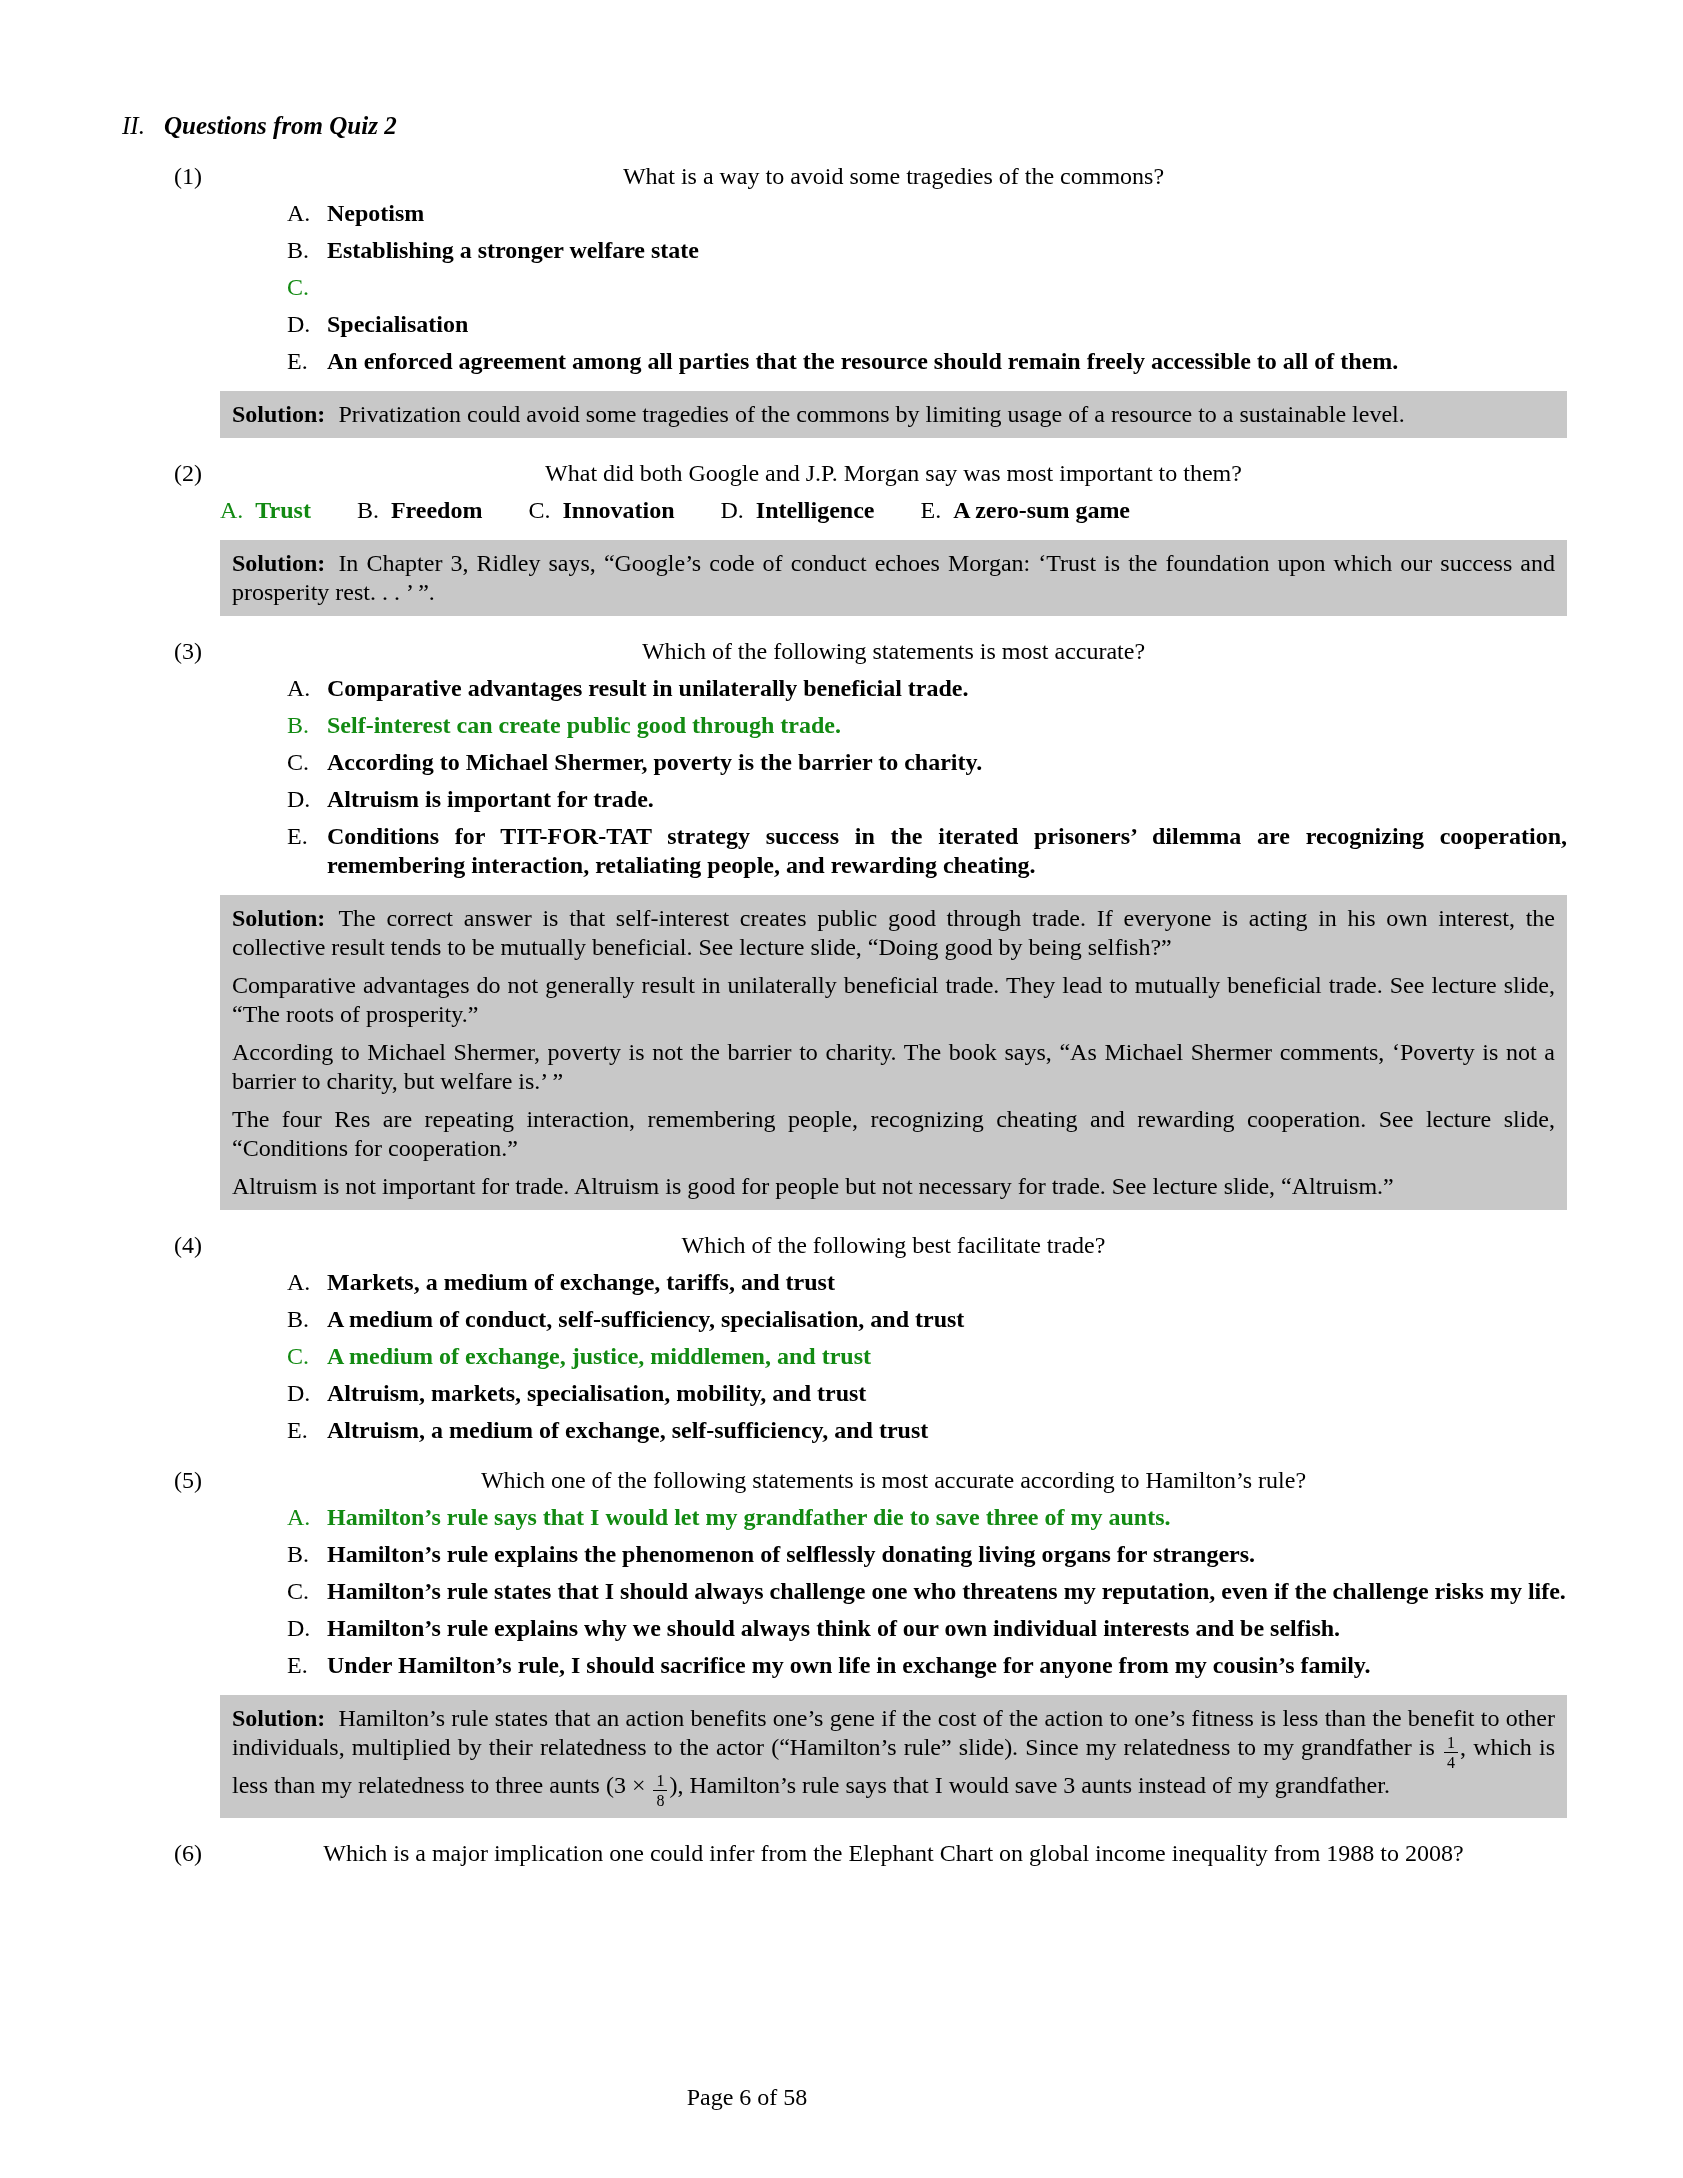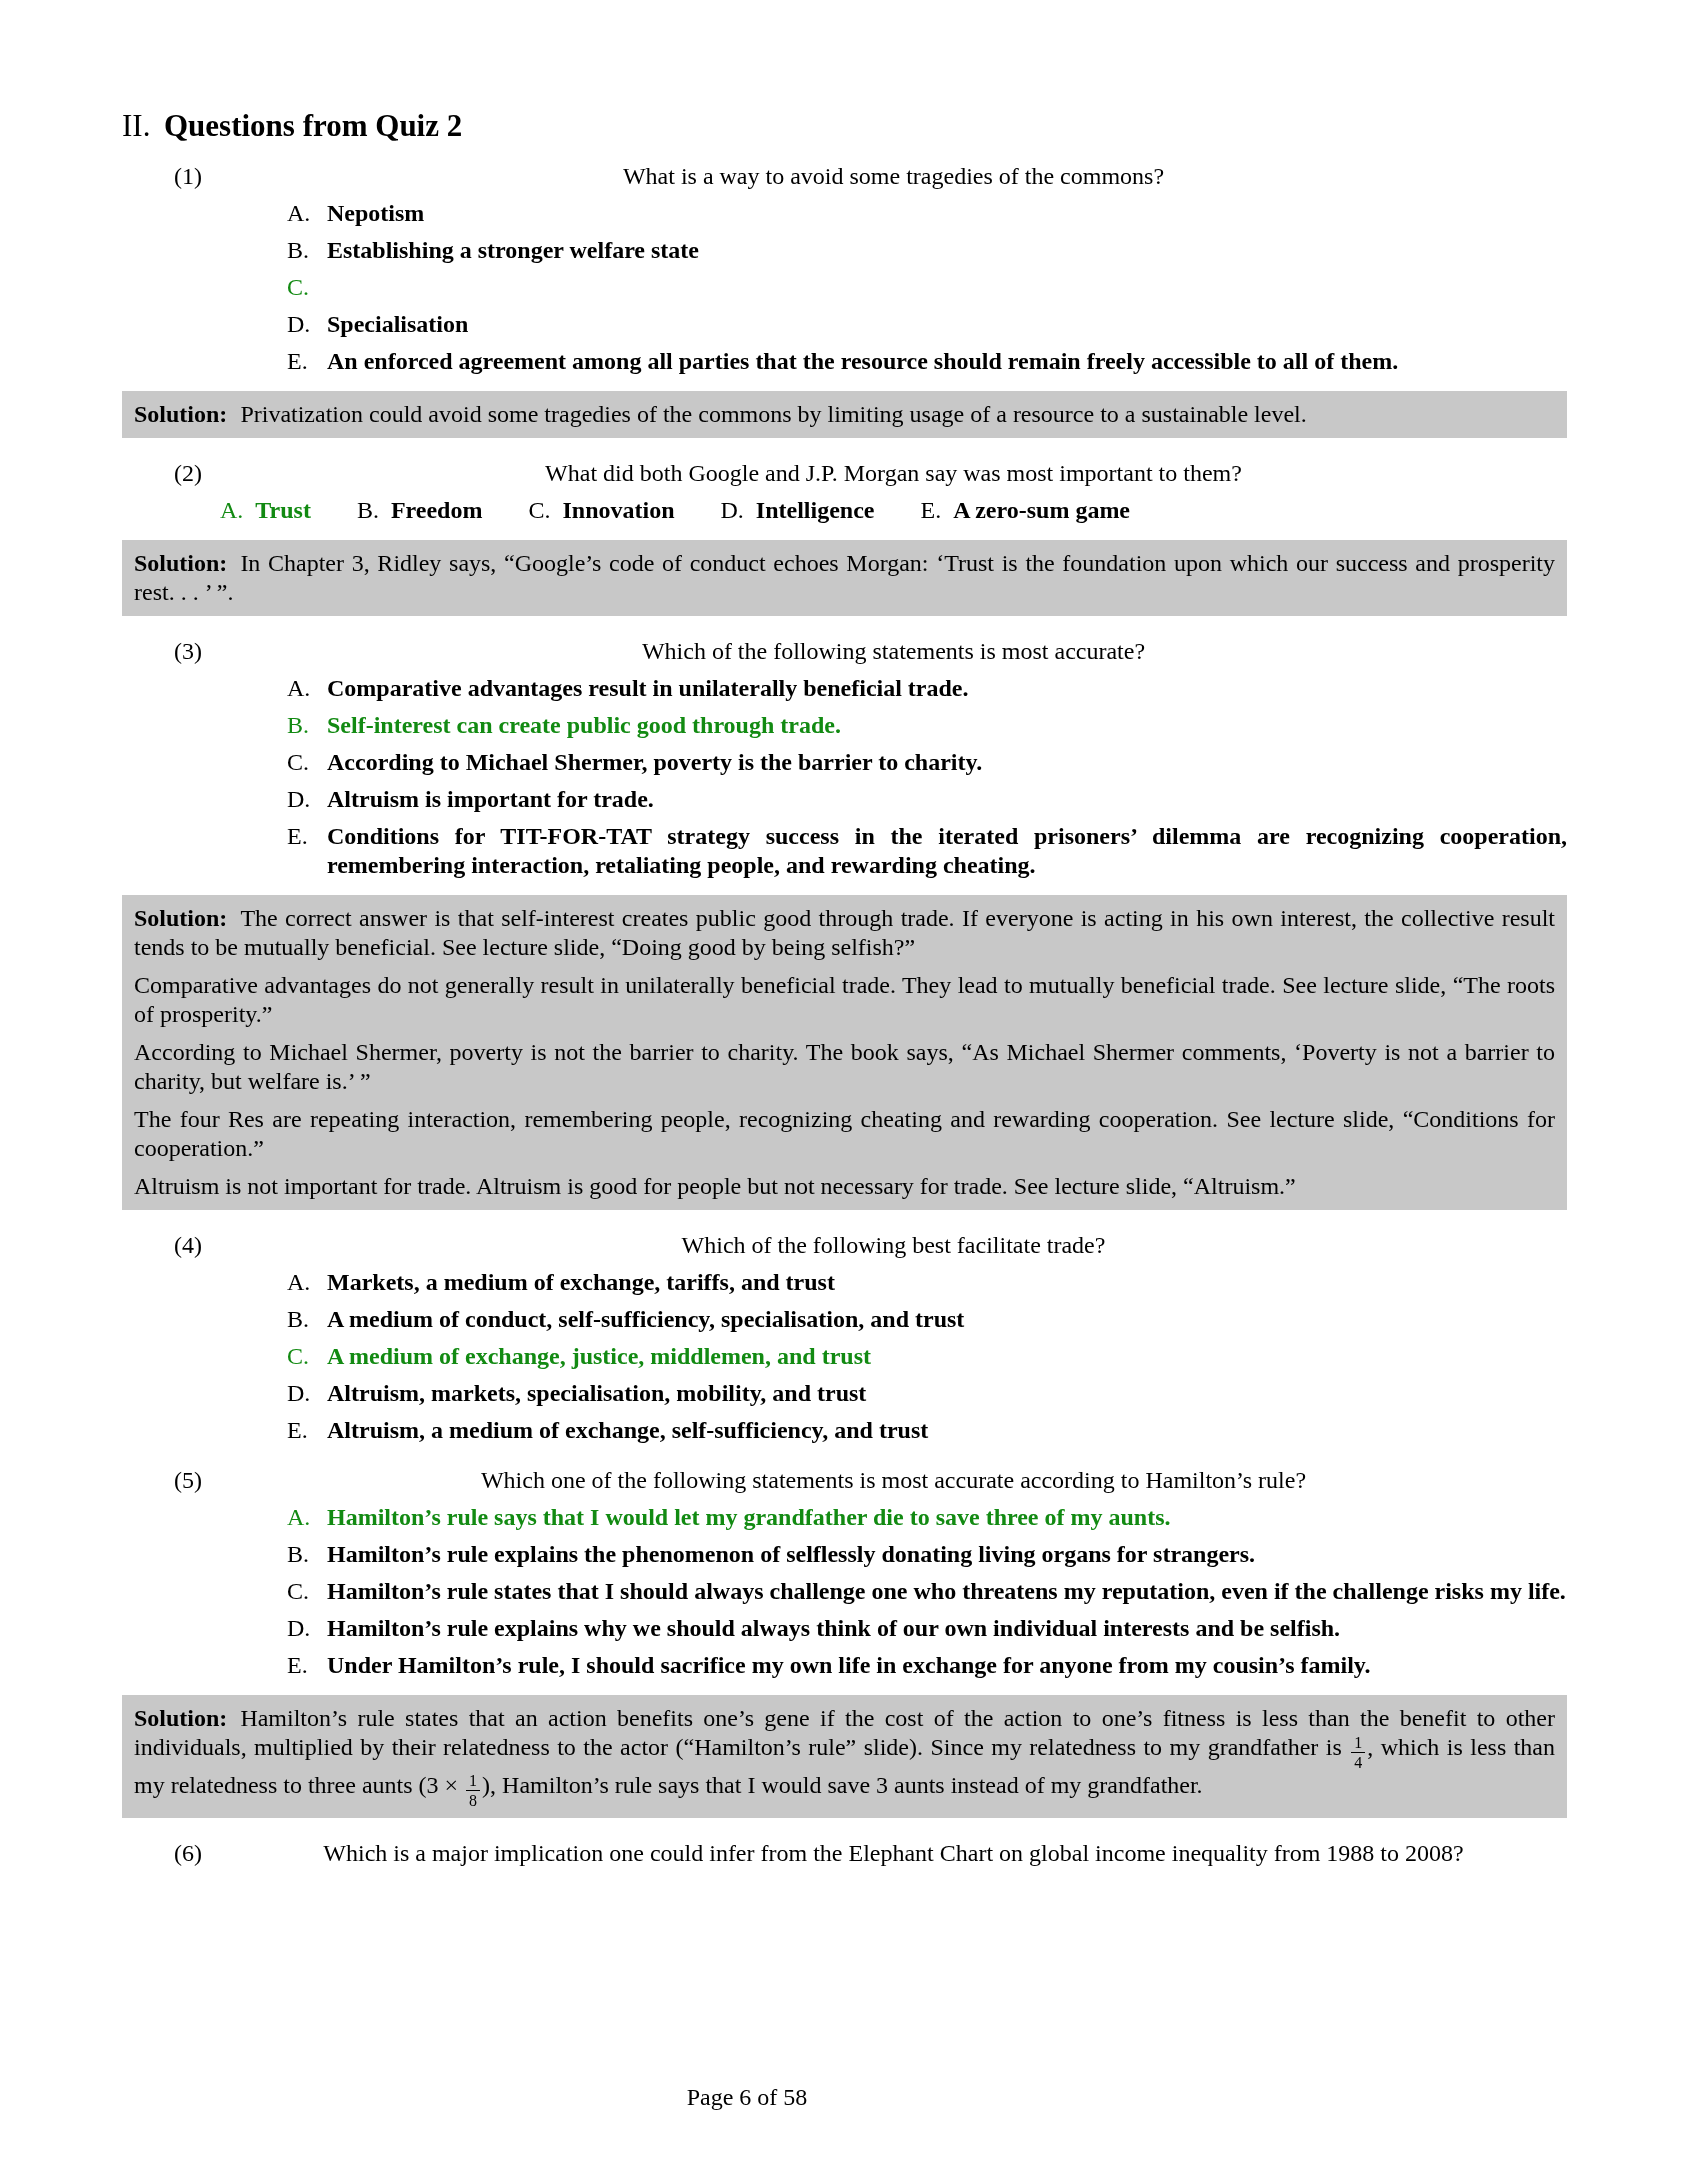--- a/index.html
+++ b/index.html
@@ -18,22 +18,23 @@
     color: #000000;
   }
   .content {
     position: absolute;
     left: 122px;
     top: 111px;
     width: 1445px;
   }
   .section-heading {
     display: flex;
-    font-size: 31px;
+    font-size: 25px;
     line-height: 30px;
+    font-style: italic;
   }
   .section-num {
     width: 42px;
     flex-shrink: 0;
   }
   .section-title {
     font-weight: bold;
   }
   .question { margin-top: 21px; }
   .q-head {
@@ -68,20 +69,21 @@
   .options-inline .option {
     padding-left: 0;
     margin: 0 46px 0 0;
   }
   .options-inline .opt-label {
     width: auto;
     margin-right: 12px;
   }
   .correct { color: var(--correct-green, #128a12); }
   .solution {
+    margin-left: 98px;
     margin-top: 15px;
     background: var(--solution-bg, #c8c8c8);
     padding: 9px 12px;
   }
   .sol-p {
     margin: 0;
     text-align: justify;
   }
   .sol-p + .sol-p { margin-top: 9px; }
   .sol-label {

